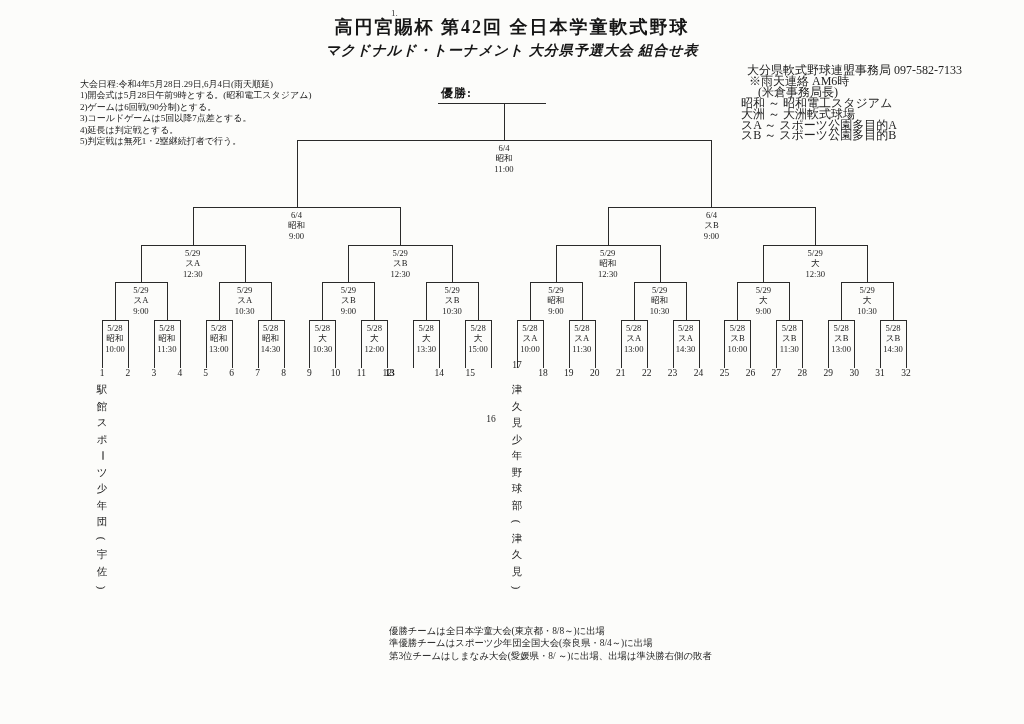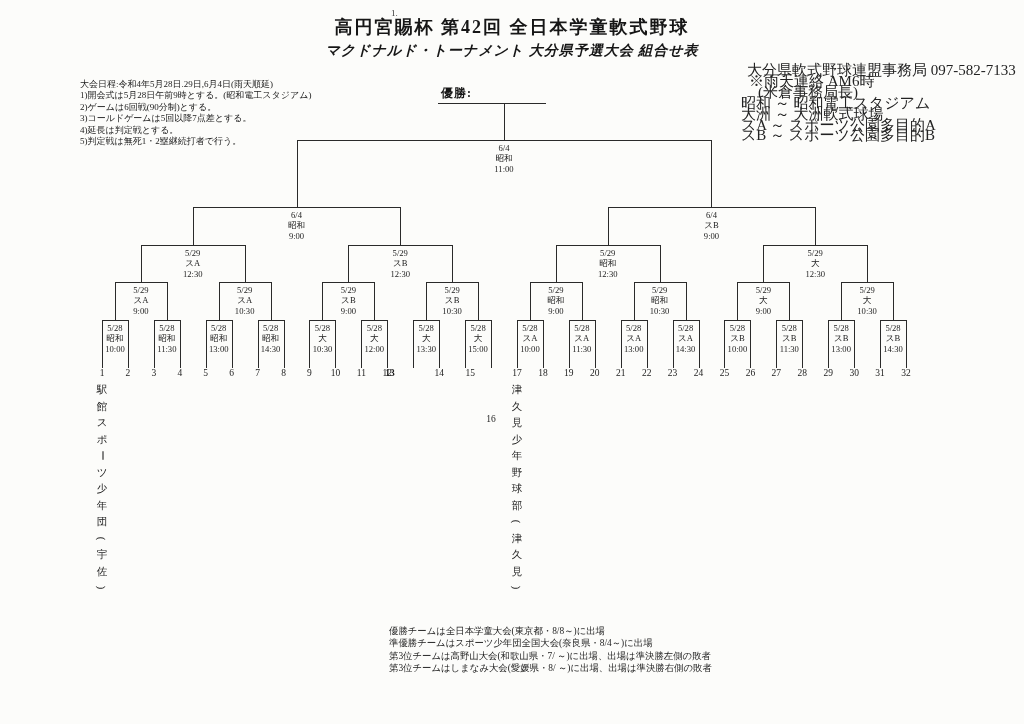--- a/index.html
+++ b/index.html
@@ -6,21 +6,21 @@
   .page{
     position:relative;width:1024px;height:724px;overflow:hidden;
     background:#fcfcfa;color:#1f1f1f;
     font-family:"Liberation Serif","DejaVu Serif",serif;
   }
   .artifact{position:absolute;left:391px;top:8px;font-size:9px;color:#333;}
   .title{position:absolute;top:15px;left:0;width:100%;text-align:center;font-weight:bold;color:#161616;}
   .title .t1{font-size:18px;letter-spacing:2px;}
   .title .t2{font-size:14px;letter-spacing:1px;margin-top:3px;font-style:italic;}
   .notes-left{position:absolute;left:80px;top:79px;font-size:9px;line-height:11.4px;color:#222;}
-  .contact{position:absolute;left:741px;top:65px;font-size:15px;line-height:10.9px;color:#222;}
+  .contact{position:absolute;left:741px;top:65px;font-size:12px;line-height:10.9px;color:#222;}
   .contact .office{padding-left:6px;}
   .contact .rain{padding-left:8px;}
   .contact .rain2{padding-left:17px;}
   .champion{position:absolute;left:441px;top:85px;font-size:12px;font-weight:bold;letter-spacing:1px;color:#161616;}
   #bracket{position:absolute;left:0;top:0;width:1024px;height:724px;}
   .bl{position:absolute;background:#2a2a2a;}
   .match-label{
     position:absolute;transform:translateX(-50%);text-align:center;
     font-size:8.6px;line-height:10.4px;white-space:nowrap;color:#1c1c1c;
   }
@@ -324,21 +324,21 @@
       <div class="slot-num" style="left: 257.613px; top: 368px;">7</div>
       <div class="slot-num" style="left: 283.548px; top: 368px;">8</div>
       <div class="slot-num" style="left: 309.484px; top: 368px;">9</div>
       <div class="slot-num" style="left: 335.419px; top: 368px;">10</div>
       <div class="slot-num" style="left: 361.355px; top: 368px;">11</div>
       <div class="slot-num" style="left: 387.29px; top: 368px;">12</div>
       <div class="slot-num" style="left: 390px; top: 368px; font-weight: bold;">13</div>
       <div class="slot-num" style="left: 439.161px; top: 368px;">14</div>
       <div class="slot-num" style="left: 465.097px; top: 368px; text-align: right;">15</div>
       <div class="slot-num" style="left: 491.032px; top: 368px; margin-top: 46px;">16</div>
-      <div class="slot-num" style="left: 516.968px; top: 368px;">17</div>
+      <div class="slot-num" style="left: 516.968px; top: 360px;">17</div>
       <div class="slot-num" style="left: 542.903px; top: 368px;">18</div>
       <div class="slot-num" style="left: 568.839px; top: 368px;">19</div>
       <div class="slot-num" style="left: 594.774px; top: 368px;">20</div>
       <div class="slot-num" style="left: 620.71px; top: 368px;">21</div>
       <div class="slot-num" style="left: 646.645px; top: 368px;">22</div>
       <div class="slot-num" style="left: 672.581px; top: 368px;">23</div>
       <div class="slot-num" style="left: 698.516px; top: 368px;">24</div>
       <div class="slot-num" style="left: 724.452px; top: 368px;">25</div>
       <div class="slot-num" style="left: 750.387px; top: 368px;">26</div>
       <div class="slot-num" style="left: 776.323px; top: 368px;">27</div>
@@ -375,17 +375,16 @@
         <div>津</div>
         <div>久</div>
         <div>見</div>
         <div class="rot">)</div>
       </div>
     </div>
 
   <div class="footer-notes">
     <div>優勝チームは全日本学童大会(東京都・8/8～)に出場</div>
     <div>準優勝チームはスポーツ少年団全国大会(奈良県・8/4～)に出場</div>
-    <div>第3位チームは高野山大会(和歌山県・7/  ～)に出場、出場は準決勝左側の敗者</div>
     <div>第3位チームはしまなみ大会(愛媛県・8/  ～)に出場、出場は準決勝右側の敗者</div>
   </div>
 
 </div>
 
 </body></html>

